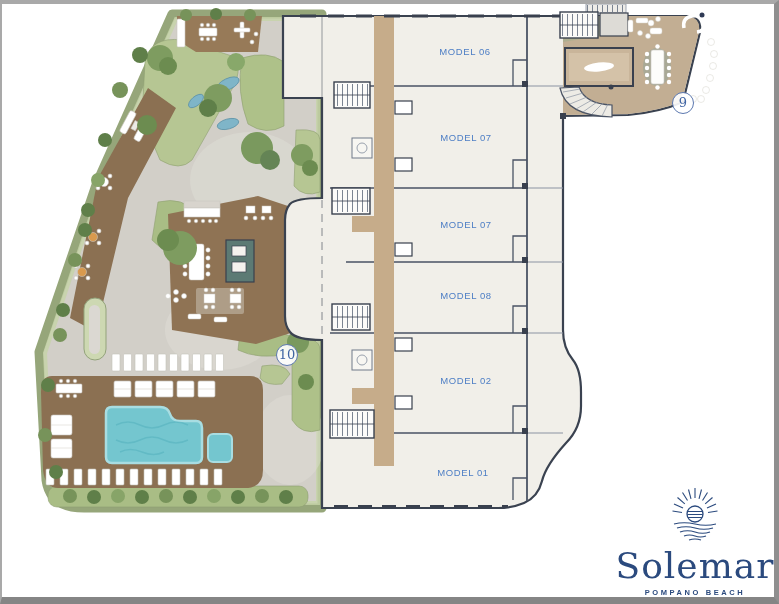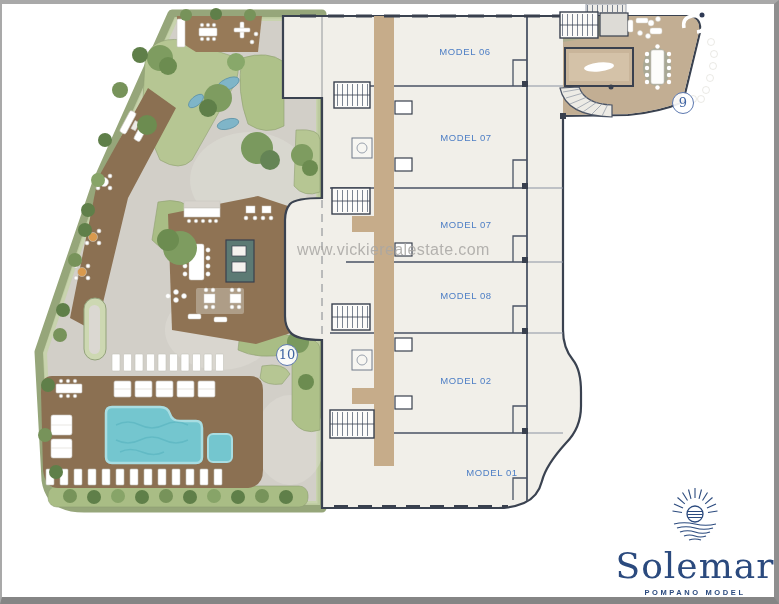--- a/index.html
+++ b/index.html
@@ -408,26 +408,25 @@
       </g>
     </g>
   </g>
 </svg>
 
 <div class="unit-label" style="left:465px;top:51px">MODEL 06</div>
 <div class="unit-label" style="left:466px;top:137px">MODEL 07</div>
 <div class="unit-label" style="left:466px;top:224px">MODEL 07</div>
 <div class="unit-label" style="left:466px;top:295px">MODEL 08</div>
 <div class="unit-label" style="left:466px;top:380px">MODEL 02</div>
-<div class="unit-label" style="left:492px;top:472px">MODEL 01</div>
+<div class="unit-label" style="left:463px;top:472px">MODEL 01</div>
 
 <div class="badge" style="left:683px;top:103px">9</div>
 <div class="badge" style="left:287px;top:355px">10</div>
 
-<div class="watermark">www.vickierealestate.com</div>
 
 <div class="logo">
   <svg width="54" height="62" viewBox="0 0 54 62" style="display:block;margin:0 auto;">
     <g stroke="#2b4a7e" fill="none">
 
       <g stroke-width="1.1">
         <path d="M27,2 V12"></path>
             <path d="M20.5,3.5 L23,12.8"></path>
             <path d="M33.5,3.5 L31,12.8"></path>
         <path d="M14.5,6.5 L19.5,14.5"></path>
@@ -446,17 +445,17 @@
       <g stroke-width="1.2">
         <path d="M6,38 q10,-2.5 21,0 t21,0"></path>
         <path d="M9,42 q9,-2.5 18,0 t18,0"></path>
         <path d="M12,46 q7.5,-2.5 15,0 t15,0"></path>
         <path d="M16,50 q5.5,-2 11,0 t11,0"></path>
         <path d="M21,54 q6,-2 12,0"></path>
       </g>
     </g>
   </svg>
   <div class="logo-name">Solemar</div>
-  <div class="logo-sub">POMPANO MODEL</div>
+  <div class="logo-sub">POMPANO BEACH</div>
 </div>
 
 <div class="frame"></div>
 </div>
 
 </body></html>

